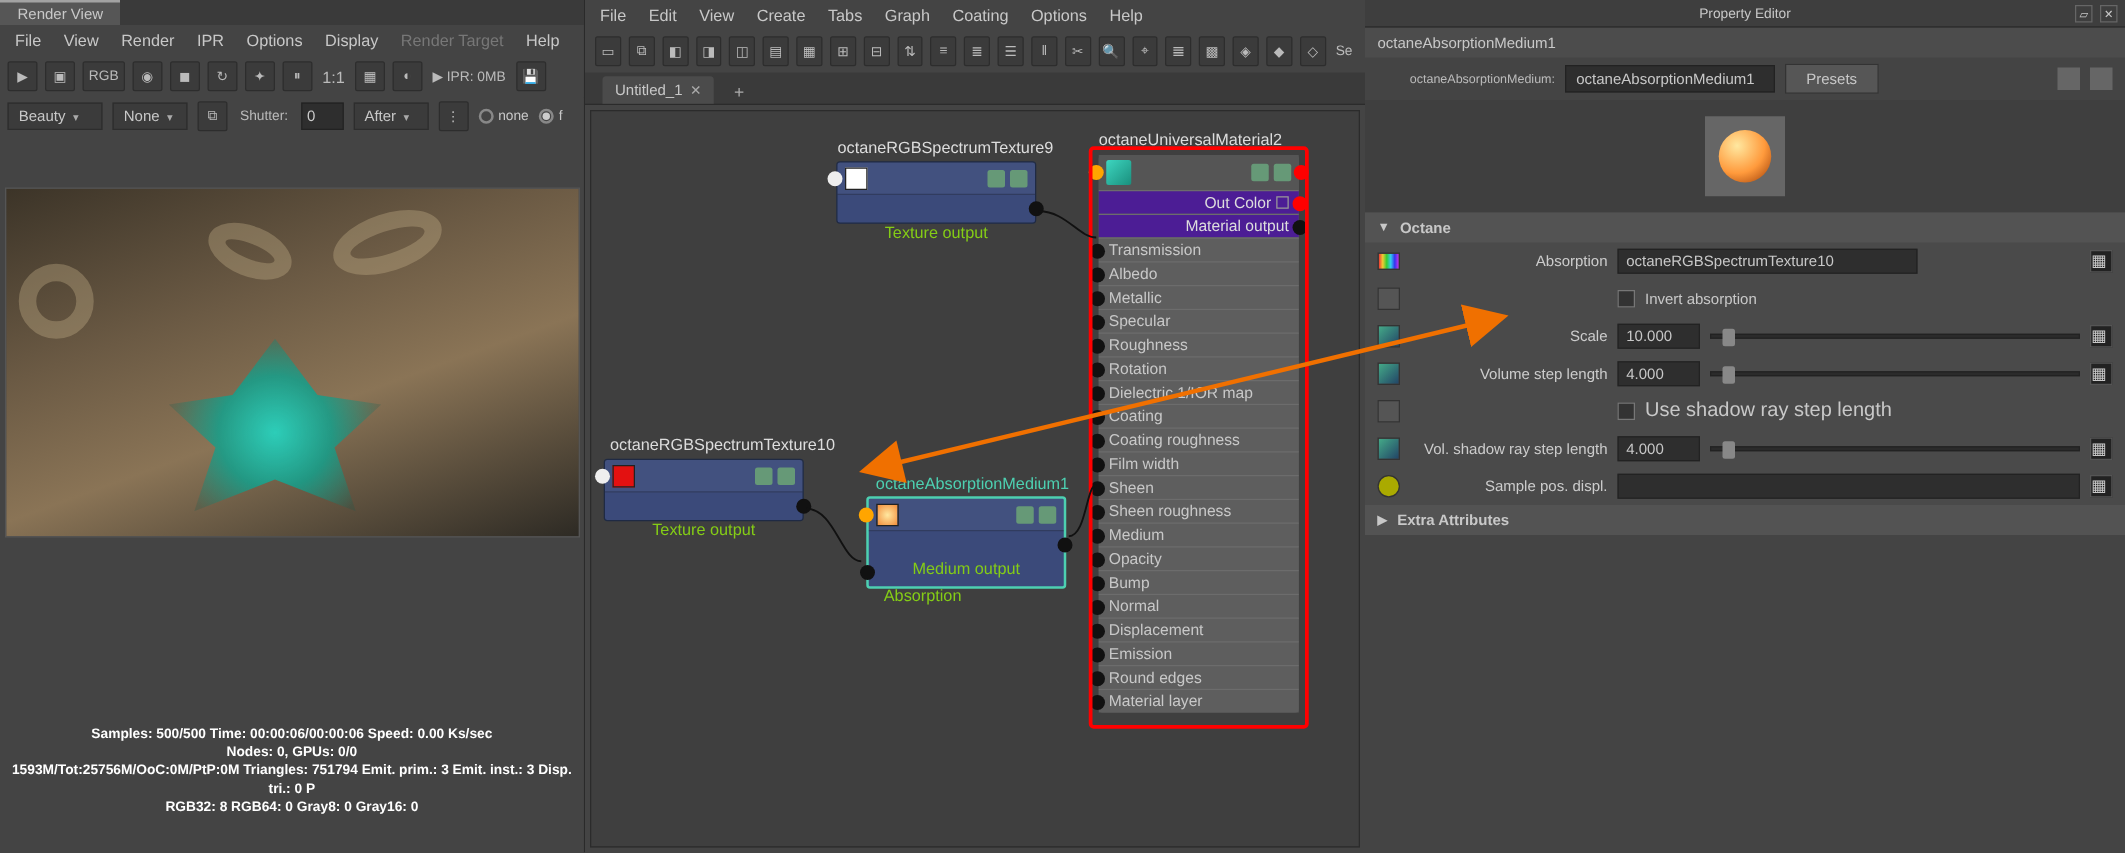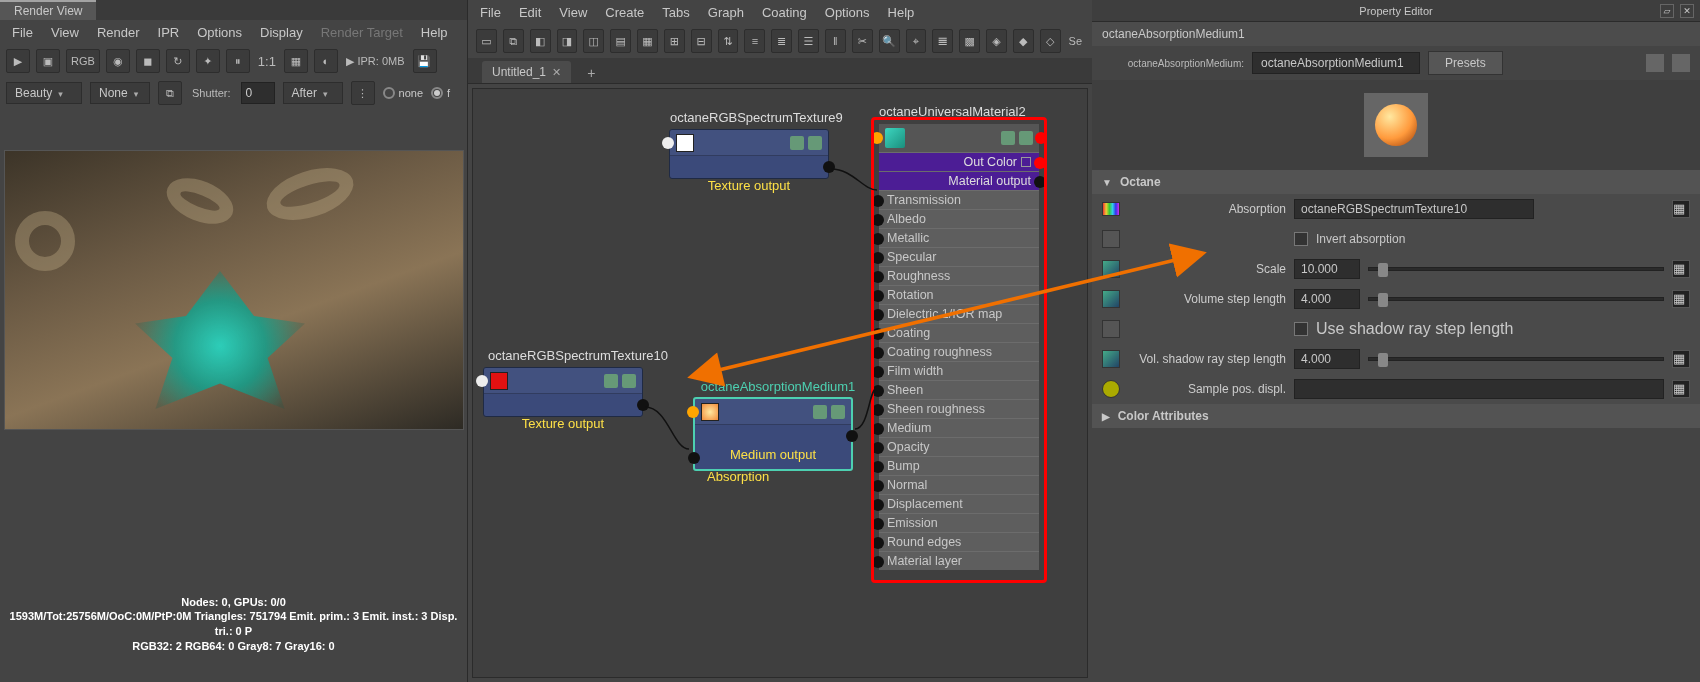--- a/index.html
+++ b/index.html
@@ -40,21 +40,21 @@
   
   .node { position: absolute; background: #3b4a7a; border-radius: 3px; border: 1px solid #1f2a44; }
   .node.sel { border: 2px solid #4dd0b1; background: #3b4a7a; }
   .node .title { position: absolute; top: -20px; left: 0; right: 0; text-align: center; font-size: 13px; color: #ddd; white-space: nowrap; }
   .node .title.sel { color: #4dd0b1; }
   .node .head { height: 26px; display: flex; align-items: center; padding: 0 6px; gap: 6px; background: rgba(255,255,255,0.04); border-bottom: 1px solid rgba(0,0,0,0.25); }
   .node .sw { width: 18px; height: 18px; border: 1px solid #222; }
   .node .hicons { margin-left: auto; display: flex; gap: 4px; }
   .node .hicons .hi { width: 14px; height: 14px; background: #697; border-radius: 2px; }
   .node .row { height: 22px; display: flex; align-items: center; padding: 0 8px; font-size: 13px; position: relative; }
-  .node .row .lbl { flex: 1; text-align: center; color: #fde047; margin-top: 36px; }
+  .node .row .lbl { flex: 1; text-align: center; color: #84cc16; margin-top: 36px; }
   .node .row .plug-l, .node .row .plug-r { position: absolute; width: 12px; height: 12px; background: #111; border-radius: 50%; top: 5px; }
   .node .row .plug-l { left: -7px; }
   .node .row .plug-r { right: -7px; }
   .port-side { position: absolute; width: 12px; height: 12px; border-radius: 50%; }
 
   
   .matnode { position: absolute; left: 406px; top: 35px; width: 160px; background: #606060; border-radius: 3px; }
   .matnode .title { position: absolute; top: -20px; left: 0; right: -50px; text-align: left; font-size: 13px; color: #ddd; white-space: nowrap; }
   .matnode .mhead { height: 28px; background: #555; display: flex; align-items: center; padding: 0 6px; gap: 6px; }
   .matnode .mhead .ic { width: 20px; height: 20px; background: linear-gradient(135deg,#3dd6c0,#1a8f7d); border-radius: 2px; }
@@ -159,23 +159,24 @@
         </span>
     </div>
     <div class="rv-view">
       <div class="rv-img">
         <div class="ring" style="width:60px;height:60px;left:10px;top:60px"></div>
         <div class="ring" style="width:90px;height:46px;left:260px;top:20px;transform:rotate(-18deg)"></div>
         <div class="ring" style="width:70px;height:40px;left:160px;top:30px;transform:rotate(22deg)"></div>
         <div class="glass"></div>
       </div>
       <div class="rv-stats">
+        <div>Samples: 500/500  Time: 00:00:06/00:00:06  Speed: 0.00 Ks/sec</div>
         <div>Nodes: 0, GPUs: 0/0</div>
         <div>1593M/Tot:25756M/OoC:0M/PtP:0M  Triangles: 751794  Emit. prim.: 3  Emit. inst.: 3  Disp. tri.: 0  P</div>
-        <div>RGB32: 2  RGB64: 0  Gray8: 7  Gray16: 0</div>
+        <div>RGB32: 8  RGB64: 0  Gray8: 0  Gray16: 0</div>
       </div>
     </div>
   </div>
 
   <div class="hs-panel">
     <div class="menubar">
       <span>File</span>
       <span>Edit</span>
       <span>View</span>
       <span>Create</span>
@@ -469,21 +470,21 @@
         <span class="ic" style="background:#aa0;border-radius:50%"></span>
         <span class="lbl">Sample pos. displ.</span>
         <span class="fld" style="flex:1"></span>
         <span class="sw">▦</span>
       </div>
     </div>
 
     <div class="pe-section">
       <div class="pe-sechead">
           <span class="tri">▶</span>
-          <span>Color Attributes</span>
+          <span>Extra Attributes</span>
         </div>
     </div>
   </div>
 </div>
 
 <svg class="arrow-svg" width="1700" height="682" style="z-index:50">
   <defs>
     <marker id="ah1" markerWidth="12" markerHeight="12" refX="2" refY="5" orient="auto">
       <path d="M10,0 L0,5 L10,10 z" fill="#f07000"></path>
     </marker>

